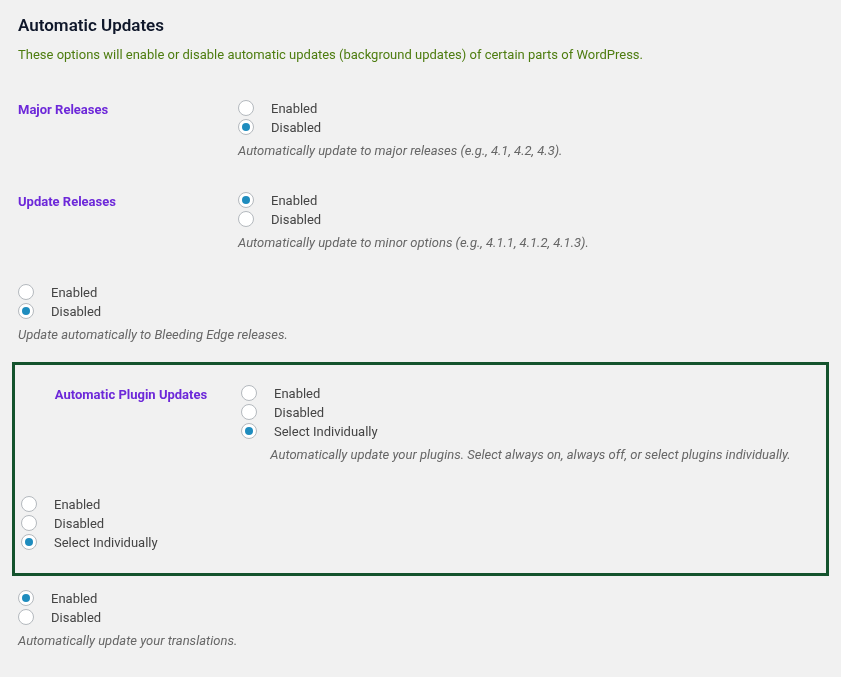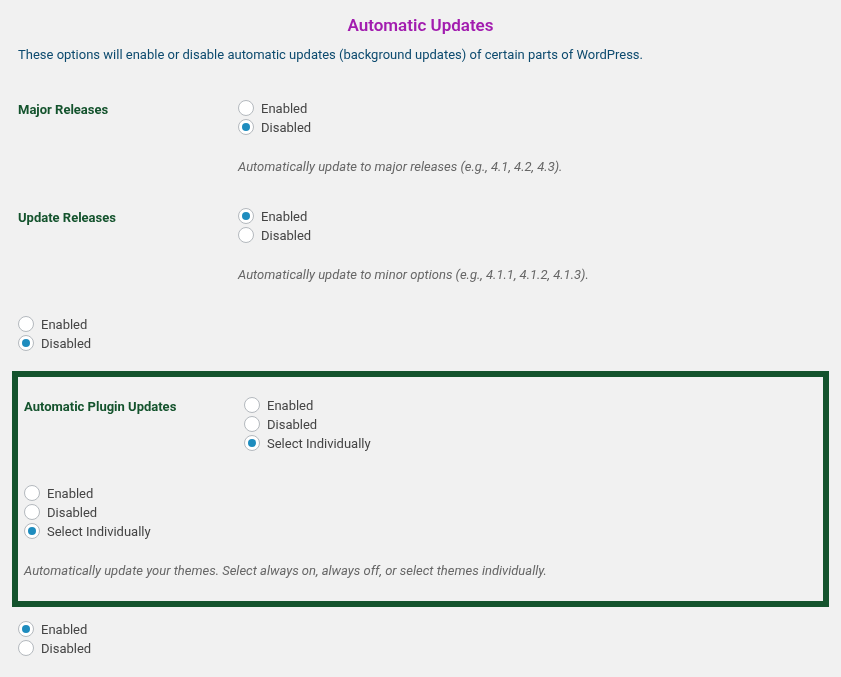--- a/index.html
+++ b/index.html
@@ -11,53 +11,52 @@
       font-family: -apple-system, BlinkMacSystemFont, "Segoe UI", Roboto, "Helvetica Neue", Arial, sans-serif;
       font-size: 13px;
       color: #444;
       background: #f1f1f1;
       padding: 15px 18px;
       width: 841px;
     }
     h3.section-title {
       font-size: 17px;
       font-weight: 600;
-      color: #a21caf;
+      color: #0f172a;
       margin-bottom: 12px;
-      text-align: center;
     }
     p.section-desc {
       font-size: 13px;
-      color: #0c4a6e;
+      color: #4d7c0f;
       margin-bottom: 24px;
     }
     .form-table {
       width: 100%;
       border-spacing: 0;
     }
     .form-row {
       display: flex;
       align-items: flex-start;
       padding: 14px 0 20px 0;
     }
     .form-row .label-cell {
       width: 220px;
       flex-shrink: 0;
       font-weight: 700;
       font-size: 13px;
-      color: #14532d;
+      color: #6d28d9;
       padding-top: 2px;
     }
     .form-row .field-cell {
       flex: 1;
     }
     .radio-line {
       display: flex;
       align-items: center;
-      gap: 7px;
+      gap: 17px;
       margin-bottom: 3px;
       cursor: pointer;
     }
     .radio-line:last-of-type {
       margin-bottom: 0;
     }
     .radio-outer {
       width: 16px;
       height: 16px;
       border-radius: 50%;
@@ -76,27 +75,28 @@
       background: #1e8cbe;
     }
     .radio-label {
       font-size: 13px;
       color: #444;
     }
     .description {
       font-style: italic;
       color: #666;
       font-size: 13px;
-      margin-top: 24px;
+      margin-top: 8px;
     }
     .highlight-box {
-      border: 6px solid #14532d;
+      border: 3px solid #14532d;
       padding: 6px 3px 3px 3px;
       margin-left: -6px;
       margin-right: -6px;
+      text-align: center;
     }
     .highlight-box .form-row {
       padding-left: 3px;
       padding-right: 3px;
     }
   </style>
 </head>
 <body>
 
 <h3 class="section-title">Automatic Updates</h3>
@@ -137,69 +137,71 @@
   <div class="form-row">
     <div class="field-cell">
       <div class="radio-line">
         <span class="radio-outer"></span>
         <span class="radio-label">Enabled</span>
       </div>
       <div class="radio-line">
         <span class="radio-outer checked"></span>
         <span class="radio-label">Disabled</span>
       </div>
+      <p class="description">Update automatically to Bleeding Edge releases.</p>
     </div>
   </div>
 
   <div class="highlight-box">
 
     <div class="form-row">
       <div class="label-cell">Automatic Plugin Updates</div>
       <div class="field-cell">
         <div class="radio-line">
           <span class="radio-outer"></span>
           <span class="radio-label">Enabled</span>
         </div>
         <div class="radio-line">
           <span class="radio-outer"></span>
           <span class="radio-label">Disabled</span>
         </div>
         <div class="radio-line">
           <span class="radio-outer checked"></span>
           <span class="radio-label">Select Individually</span>
         </div>
+        <p class="description">Automatically update your plugins. Select always on, always off, or select plugins individually.</p>
       </div>
     </div>
 
     <div class="form-row">
       <div class="field-cell">
         <div class="radio-line">
           <span class="radio-outer"></span>
           <span class="radio-label">Enabled</span>
         </div>
         <div class="radio-line">
           <span class="radio-outer"></span>
           <span class="radio-label">Disabled</span>
         </div>
         <div class="radio-line">
           <span class="radio-outer checked"></span>
           <span class="radio-label">Select Individually</span>
         </div>
-        <p class="description">Automatically update your themes. Select always on, always off, or select themes individually.</p>
-      </div>
-    </div>
-
-  </div>
-
-  <div class="form-row">
-    <div class="field-cell">
-      <div class="radio-line">
-        <span class="radio-outer checked"></span>
-        <span class="radio-label">Enabled</span>
-      </div>
-      <div class="radio-line">
-        <span class="radio-outer"></span>
-        <span class="radio-label">Disabled</span>
-      </div>
+      </div>
+    </div>
+
+  </div>
+
+  <div class="form-row">
+    <div class="field-cell">
+      <div class="radio-line">
+        <span class="radio-outer checked"></span>
+        <span class="radio-label">Enabled</span>
+      </div>
+      <div class="radio-line">
+        <span class="radio-outer"></span>
+        <span class="radio-label">Disabled</span>
+      </div>
+      <p class="description">Automatically update your translations.</p>
     </div>
   </div>
 
 </div>
 
 </body></html>

